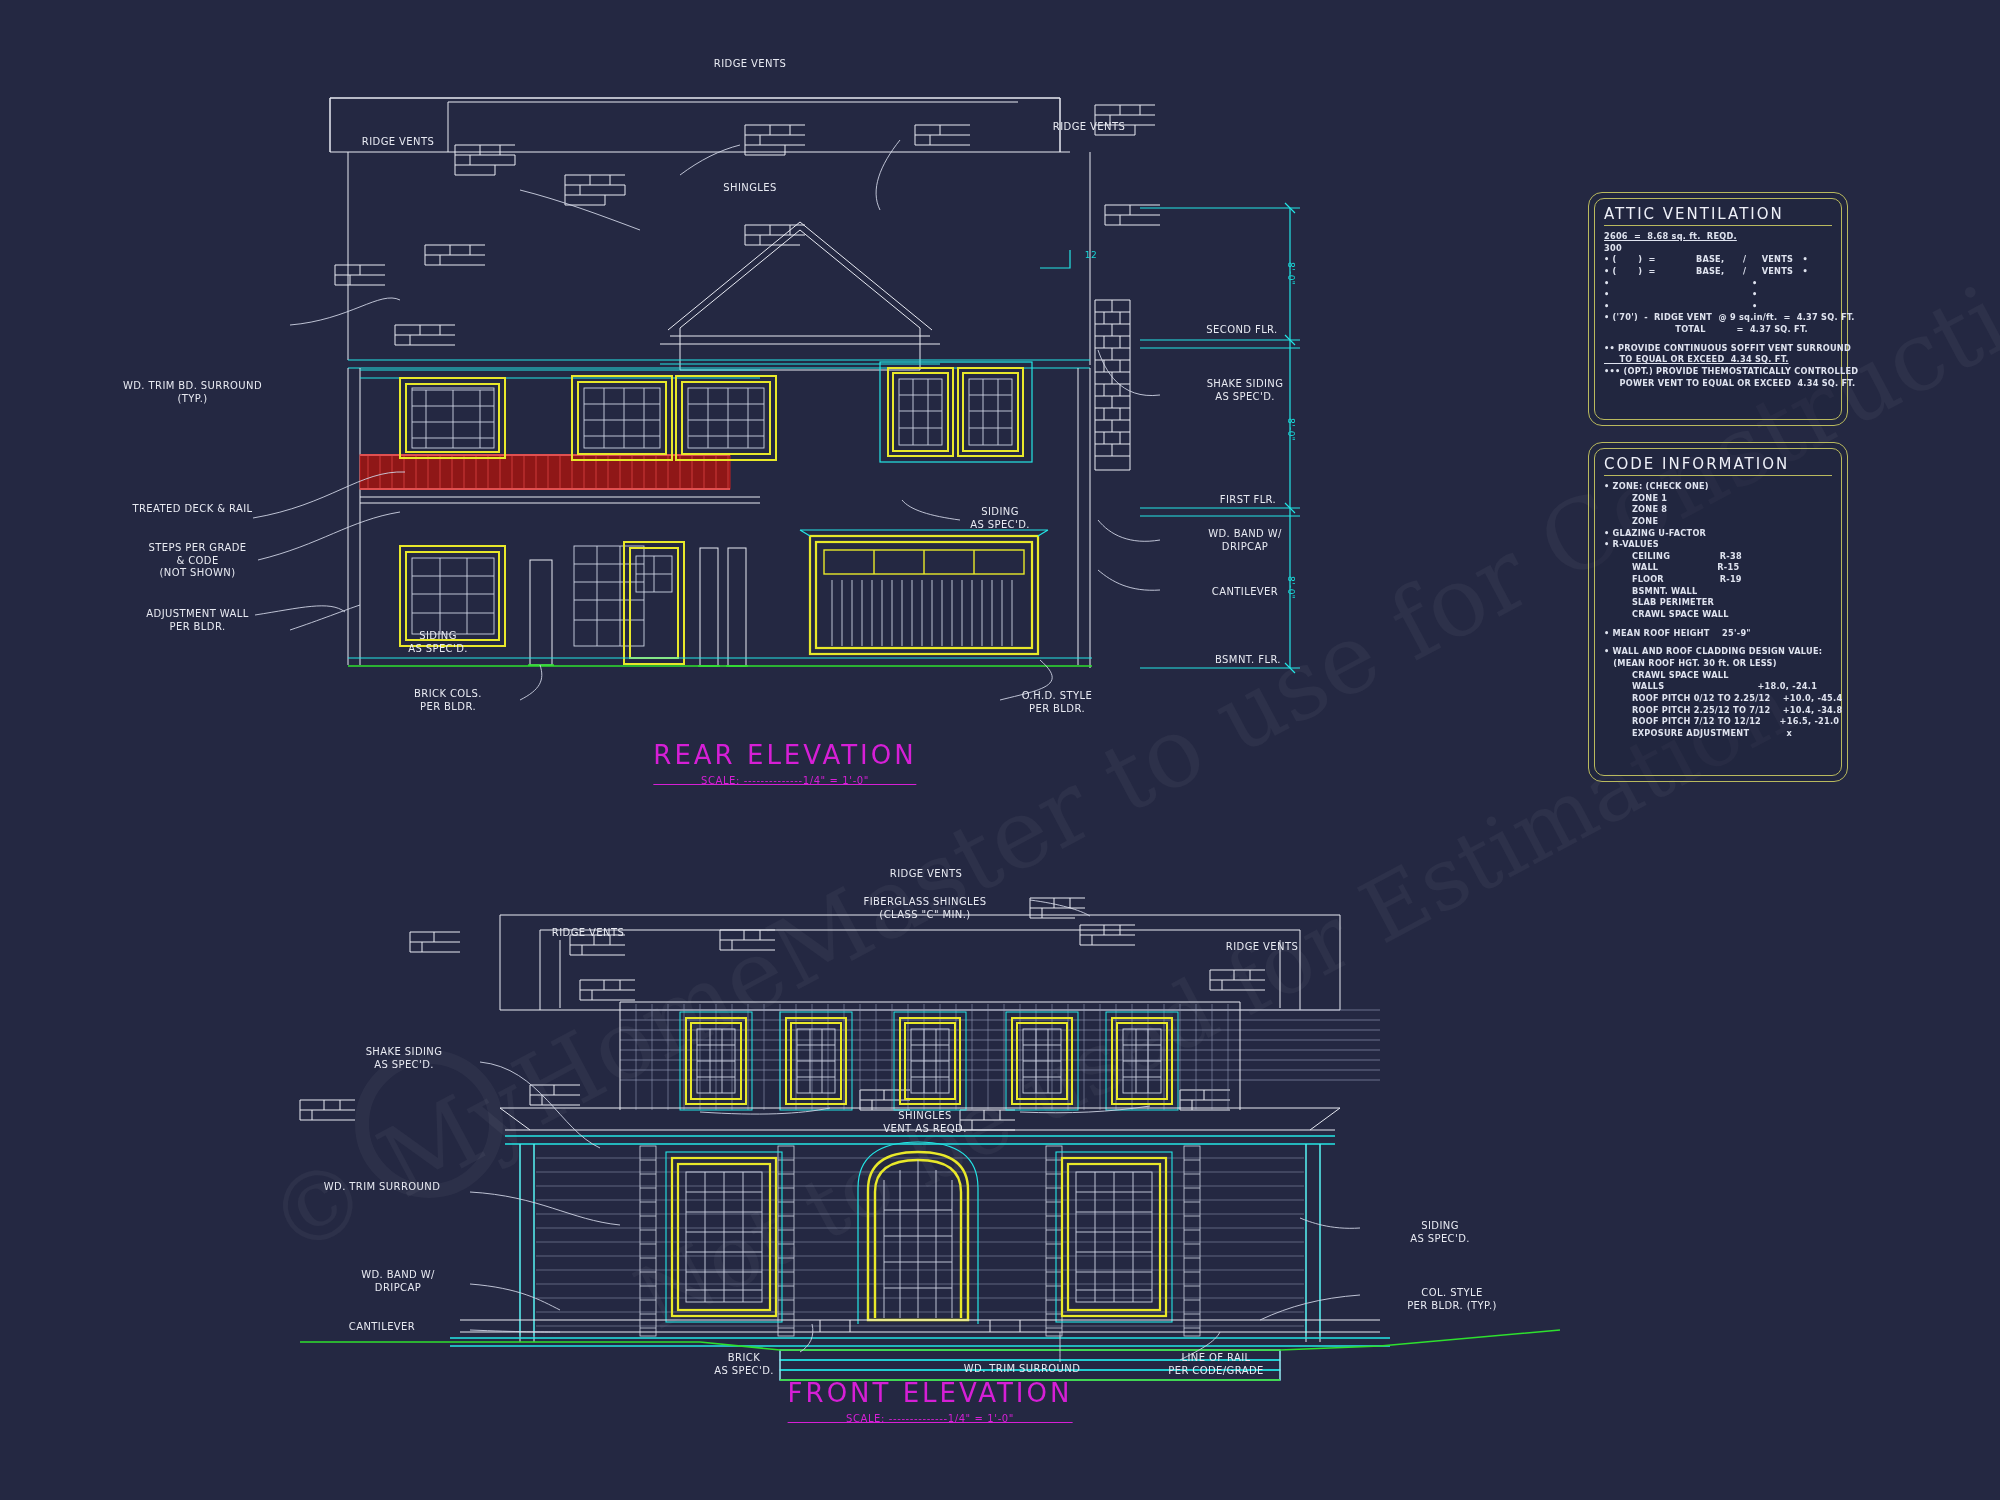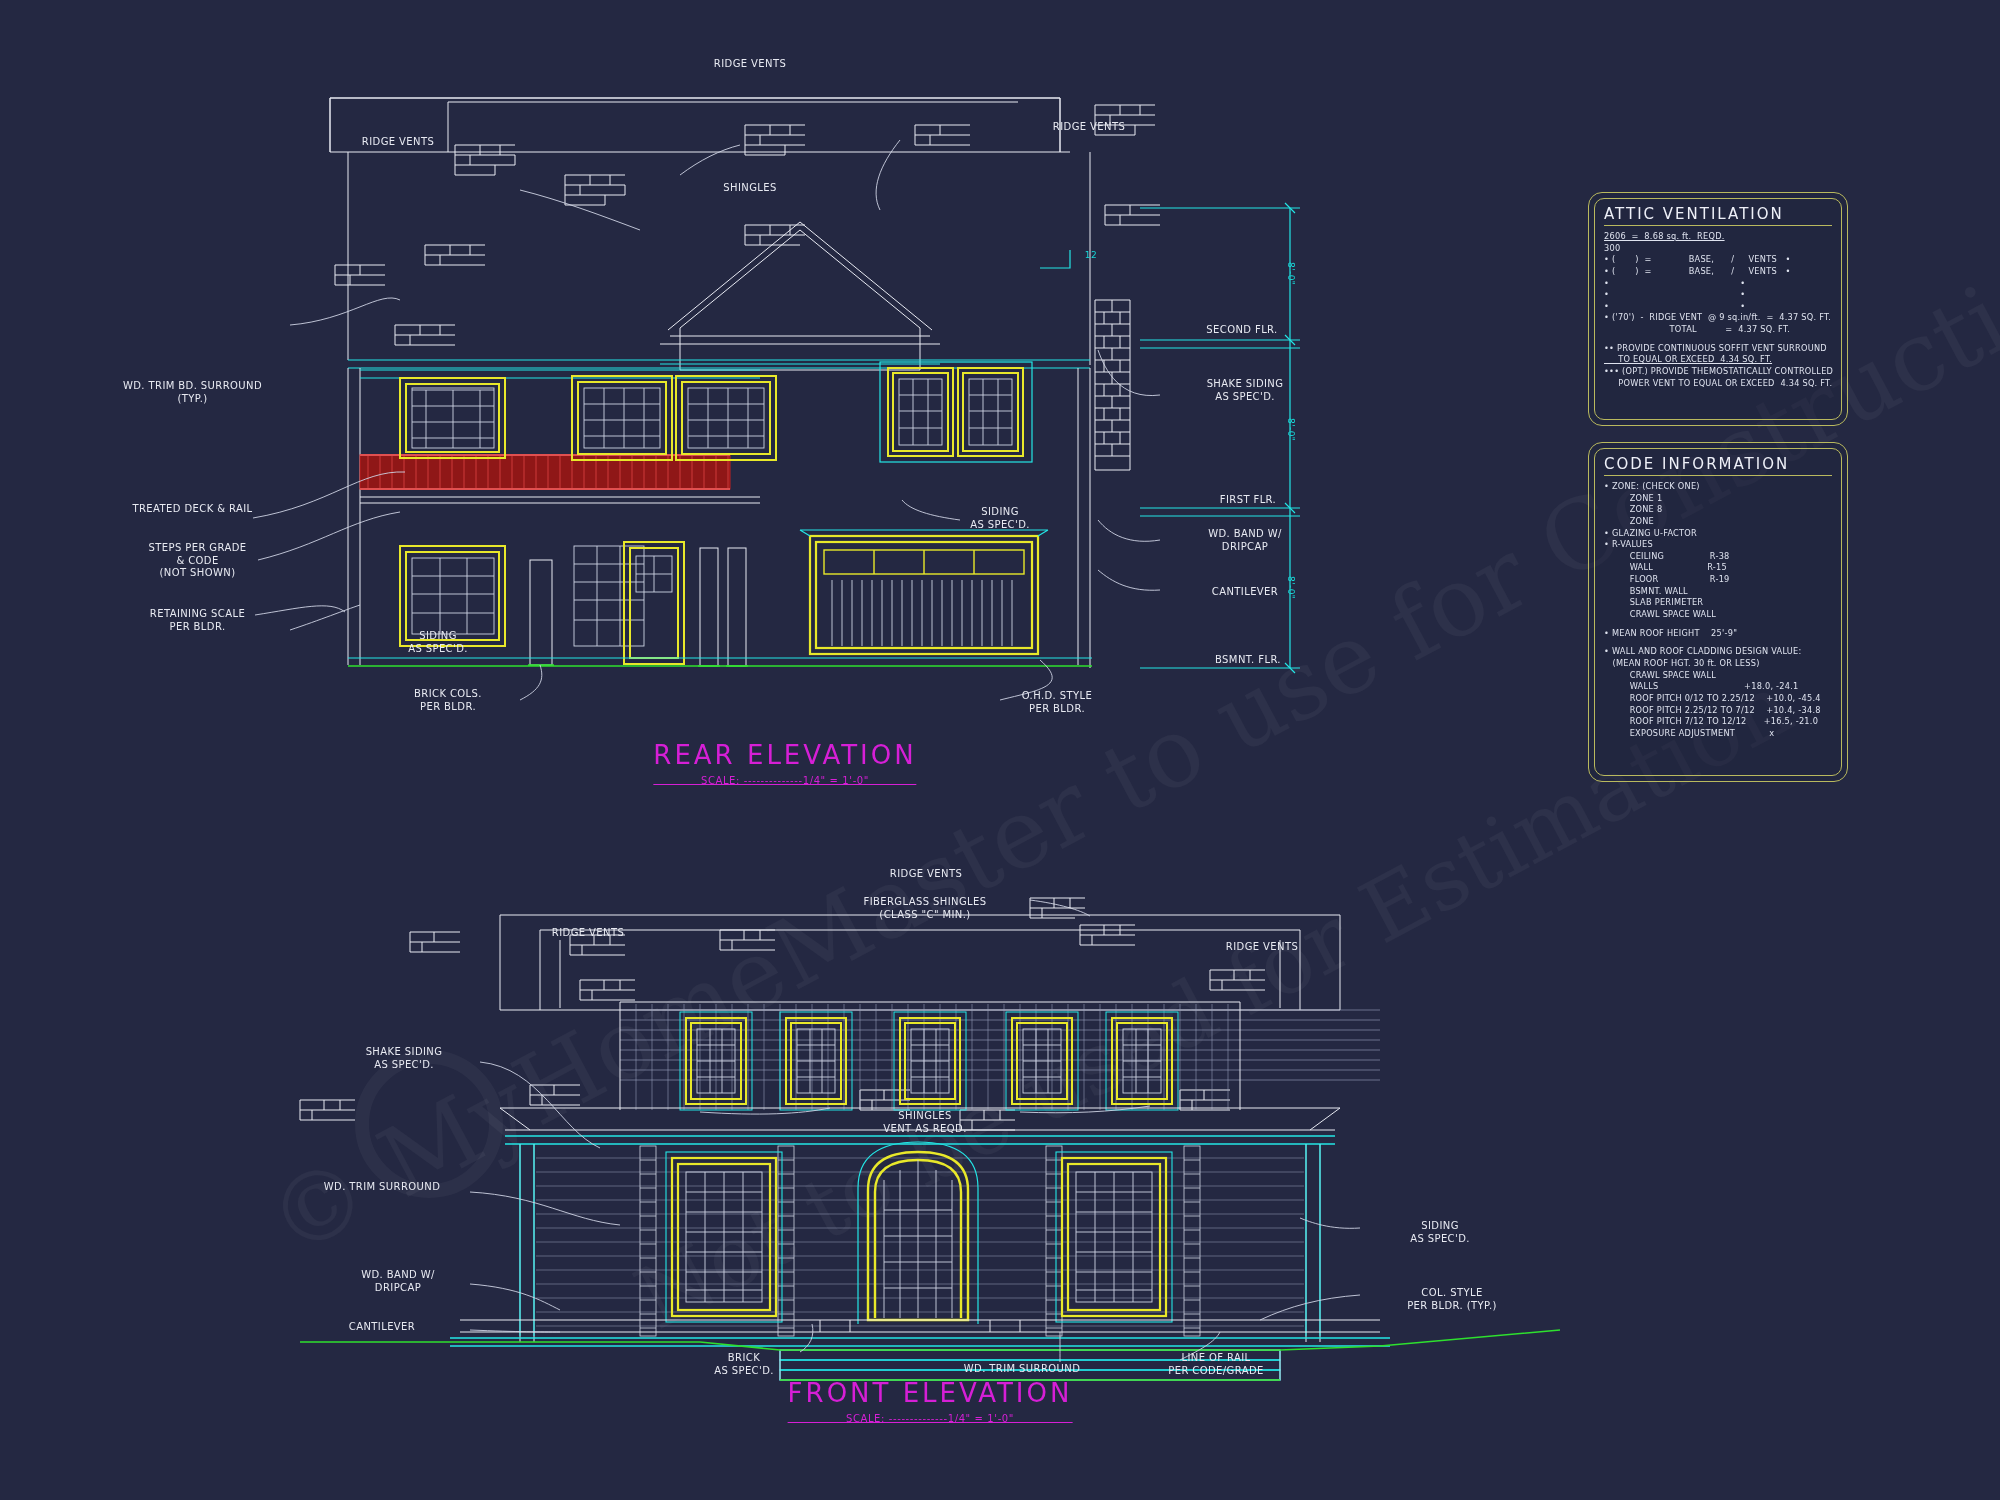--- a/index.html
+++ b/index.html
@@ -38,21 +38,21 @@
     border:1.4px solid #b9b95e;border-radius:10px;margin:5px;
     height:calc(100% - 10px);box-sizing:border-box;padding:6px 9px;
   }
   .ibox-title{
     color:#eef0f8;font-size:15px;letter-spacing:2px;
     border-bottom:1.3px solid #b9b95e;padding-bottom:2px;margin-bottom:5px;
     display:block;
   }
   .ibox-line{
     display:block;color:#dfe3ef;font-size:8.2px;line-height:1.42;
-    letter-spacing:.25px;white-space:pre;
+    letter-spacing:.25px;white-space:pre;font-weight:bold;
   }
   .ibox-line.u{text-decoration:underline;}
   .ibox-line.gap{height:7px;}
 
   
   #wm{
     position:absolute;left:0;top:0;width:2000px;height:1500px;
     pointer-events:none;overflow:hidden;
   }
   #wm .wmtext{
@@ -307,21 +307,21 @@
       <path d="M680,175 C700,160 720,150 740,145"></path>
     </g>
   </svg>
 
   <div class="ann l" style="left:110px;top:380px;text-align:center;width:165px;">WD. TRIM BD. SURROUND
 (TYP.)</div>
   <div class="ann l" style="left:110px;top:503px;text-align:center;width:165px;">TREATED DECK &amp; RAIL</div>
   <div class="ann l" style="left:110px;top:542px;text-align:center;width:175px;">STEPS PER GRADE
 &amp; CODE
 (NOT SHOWN)</div>
-  <div class="ann l" style="left:110px;top:608px;text-align:center;width:175px;">RETAINING SCALE
+  <div class="ann l" style="left:110px;top:608px;text-align:center;width:175px;">ADJUSTMENT WALL
 PER BLDR.</div>
   <div class="ann" style="left:438px;top:630px;">SIDING
 AS SPEC'D.</div>
   <div class="ann" style="left:448px;top:688px;">BRICK COLS.
 PER BLDR.</div>
 
   <div class="ann" style="left:750px;top:58px;">RIDGE VENTS</div>
   <div class="ann" style="left:398px;top:136px;">RIDGE VENTS</div>
   <div class="ann" style="left:1089px;top:121px;">RIDGE VENTS</div>
   <div class="ann" style="left:750px;top:182px;">SHINGLES</div>

